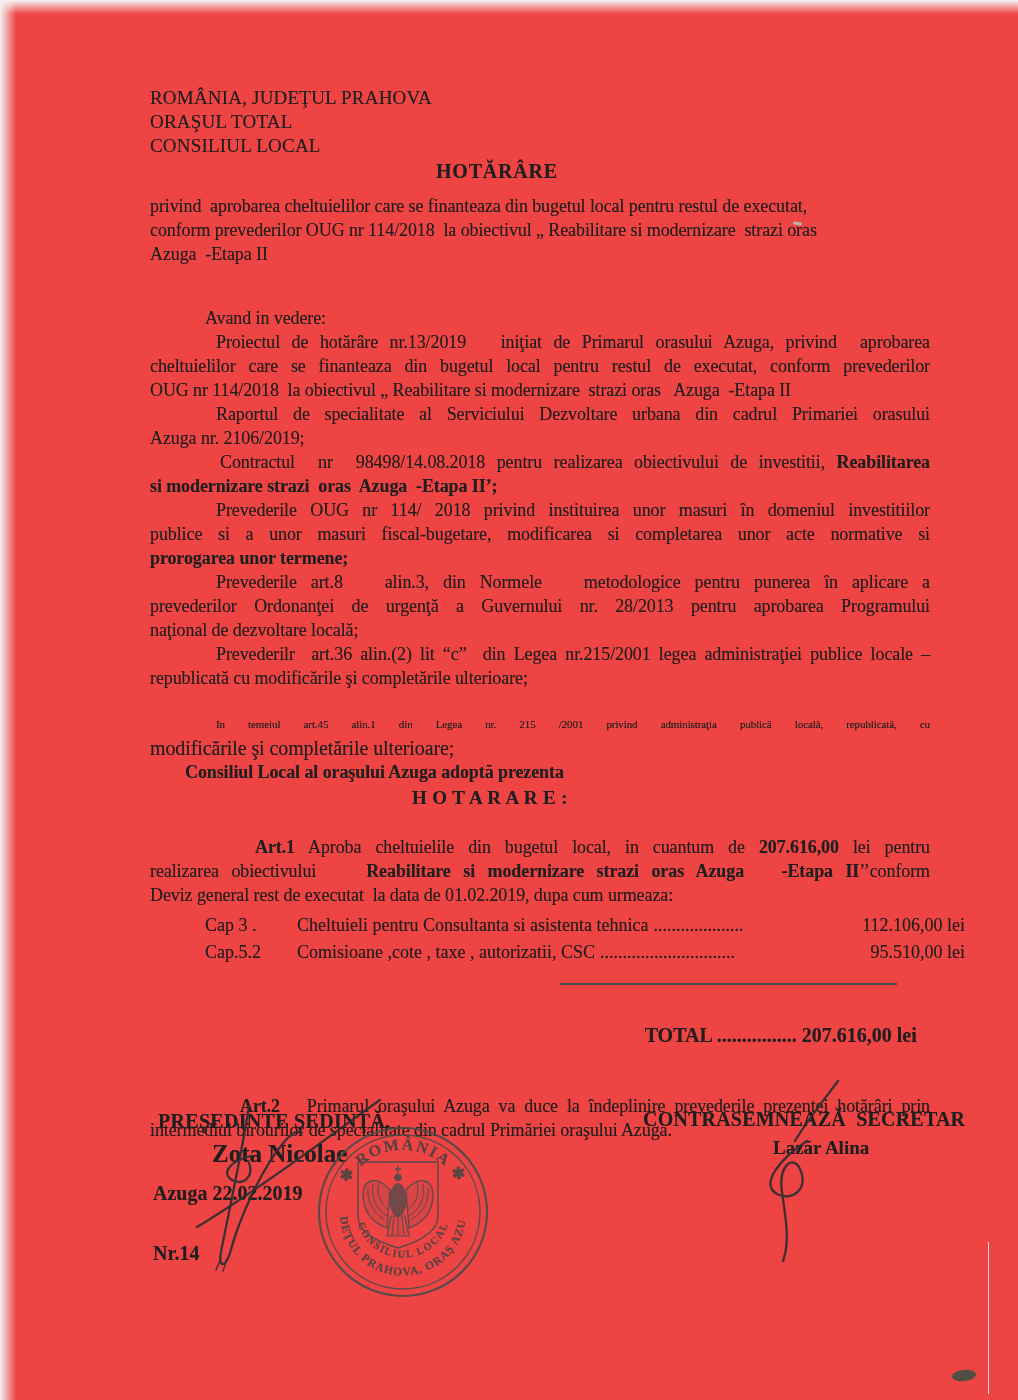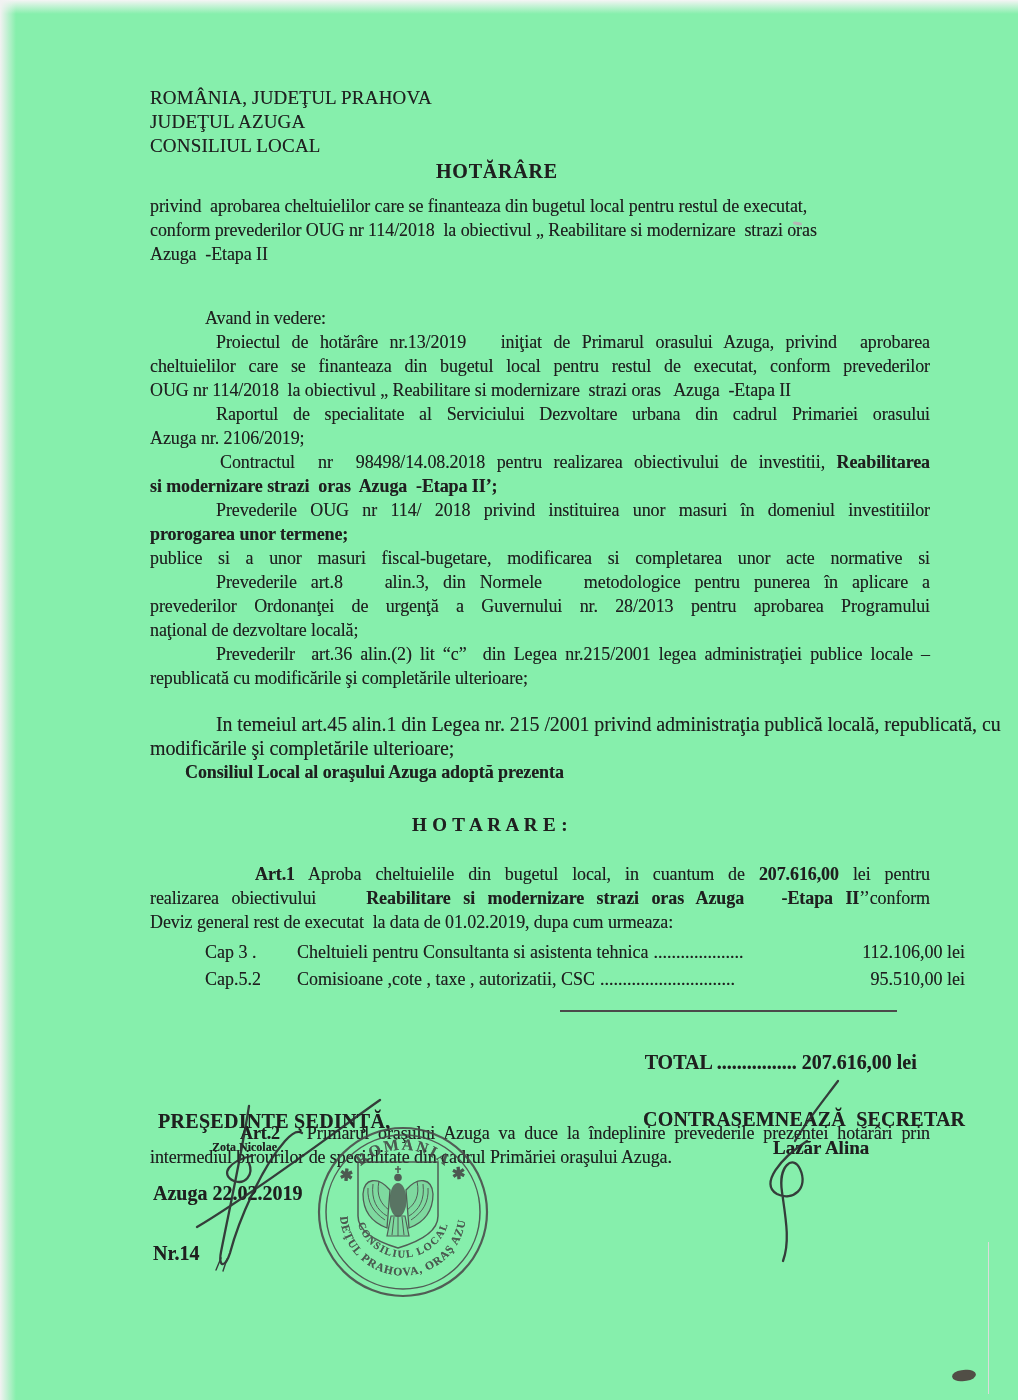--- a/index.html
+++ b/index.html
@@ -1,16 +1,16 @@
 <!DOCTYPE html>
 <html><head>
 <meta charset="utf-8">
 <style>
   html,body{margin:0;padding:0;background:#e9e9e9;}
-  .page{position:relative;width:1018px;height:1400px;margin:0 auto;background:#86efac;
+  .page{position:relative;width:1018px;height:1400px;margin:0 auto;background:#ef4444;
         font-family:"Liberation Serif","DejaVu Serif",serif;color:#1f1f1f;overflow:hidden;
         text-shadow:0 0 .4px rgba(20,20,20,.45);}
   .page::before{content:"";position:absolute;inset:0;pointer-events:none;
         background:linear-gradient(90deg,#f2f2f2 0,rgba(252,252,252,0) 16px),
                    linear-gradient(180deg,#f5f5f5 0,rgba(252,252,252,0) 14px);}
   .content{position:absolute;left:150px;top:86px;width:780px;}
   .hdr div{font-size:19px;line-height:24px;letter-spacing:.2px;}
   .title{margin:0 86px 0 0;text-align:center;font-weight:bold;font-size:20px;
          letter-spacing:.8px;line-height:26px;}
   .subtitle{margin-top:10px;}
@@ -22,21 +22,21 @@
   .cap-rows{margin-top:5px;}
   .cap-row{display:flex;width:760px;padding-left:55px;font-size:18px;line-height:27px;}
   .cap-c1{flex:0 0 92px;}
   .cap-desc{flex:0 0 auto;}
   .cap-dots{flex:1 1 auto;overflow:hidden;white-space:nowrap;margin-left:5px;}
   .cap-amt{flex:0 0 auto;min-width:130px;text-align:right;}
   .rule{margin:17px 0 0 410px;width:337px;border-top:2px solid #4a4a4a;}
   .total{margin:16px 0 0 465px;font-size:20px;font-weight:bold;white-space:pre;}
   .sig{position:absolute;font-weight:bold;white-space:pre;}
   #sig-pres-title{left:158px;top:1110px;font-size:20px;letter-spacing:.3px;}
-  #sig-pres-name{left:212px;top:1140px;font-size:12px;}
+  #sig-pres-name{left:212px;top:1140px;font-size:25px;}
   #sig-date{left:153px;top:1182px;font-size:20px;}
   #sig-nr{left:153px;top:1212px;font-size:20px;margin-top:30px;}
   #sig-sec-title{left:643px;top:1108px;font-size:20px;letter-spacing:.2px;}
   #sig-sec-name{left:773px;top:1137px;font-size:19px;}
   #stamp{position:absolute;left:308px;top:1117px;opacity:.88;}
   #sig-overlay{position:absolute;left:0;top:0;pointer-events:none;}
   #edge-line{position:absolute;left:988px;top:1242px;width:1px;height:152px;background:#dcdcdc;}
   #smudge{position:absolute;left:952px;top:1370px;width:24px;height:11px;background:#514e46;
           border-radius:50% / 60%;transform:rotate(-6deg);}
   #speck{position:absolute;left:793px;top:222px;width:9px;height:3px;background:#b6b6b6;
@@ -44,21 +44,21 @@
 </style>
 </head>
 <body>
 
 <div class="page">
 
   <div class="content">
 
     <div class="hdr">
       <div>ROMÂNIA, JUDEŢUL PRAHOVA</div>
-      <div>JUDEŢUL AZUGA</div>
+      <div>ORAŞUL TOTAL</div>
       <div>CONSILIUL LOCAL</div>
     </div>
 
     <div class="title">HOTĂRÂRE</div>
 
     <div class="subtitle">
       <div class="line">privind  aprobarea cheltuielilor care se finanteaza din bugetul local pentru restul de executat,</div>
       <div class="line">conform prevederilor OUG nr 114/2018  la obiectivul „ Reabilitare si modernizare  strazi oras</div>
       <div class="line">Azuga  -Etapa II</div>
     </div>
@@ -75,40 +75,40 @@
         <div class="para">
           <div class="line j" style="padding-left: 66px;"><span>Raportul de specialitate al Serviciului Dezvoltare urbana din cadrul Primariei orasului</span></div>
           <div class="line"><span>Azuga nr. 2106/2019;</span></div>
         </div>
         <div class="para">
           <div class="line j" style="padding-left: 70px;"><span>Contractul  nr  98498/14.08.2018 pentru realizarea obiectivului de investitii, </span><span class="b">Reabilitarea</span></div>
           <div class="line"><span class="b">si modernizare strazi  oras  Azuga  -Etapa II’;</span></div>
         </div>
         <div class="para">
           <div class="line j" style="padding-left: 66px;"><span>Prevederile OUG nr 114/ 2018 privind instituirea unor masuri în domeniul investitiilor</span></div>
+          <div class="line j"><span>publice si a unor masuri fiscal-bugetare, modificarea si completarea unor acte normative si</span></div>
           <div class="line"><span class="b">prorogarea unor termene;</span></div>
-          <div class="line j"><span>publice si a unor masuri fiscal-bugetare, modificarea si completarea unor acte normative si</span></div>
         </div>
         <div class="para">
           <div class="line j" style="padding-left: 66px;"><span>Prevederile art.8   alin.3, din Normele   metodologice pentru punerea în aplicare a</span></div>
           <div class="line j"><span>prevederilor Ordonanţei de urgenţă a Guvernului nr. 28/2013 pentru aprobarea Programului</span></div>
           <div class="line"><span>naţional de dezvoltare locală;</span></div>
         </div>
         <div class="para">
           <div class="line j" style="padding-left: 66px;"><span>Prevederilr  art.36 alin.(2) lit “c”  din Legea nr.215/2001 legea administraţiei publice locale –</span></div>
           <div class="line"><span>republicată cu modificările şi completările ulterioare;</span></div>
         </div>
         <div class="para" style="margin-top: 22px; font-size: 17.5px;">
-          <div class="line j" style="padding-left: 66px; font-size: 20px;"><span>In temeiul art.45 alin.1 din Legea nr. 215 /2001 privind administraţia publică locală, republicată, cu</span></div>
+          <div class="line j" style="padding-left: 66px; font-size: 11px;"><span>In temeiul art.45 alin.1 din Legea nr. 215 /2001 privind administraţia publică locală, republicată, cu</span></div>
           <div class="line" style="font-size: 20px;"><span>modificările şi completările ulterioare;</span></div>
         </div>
         <div class="para">
           <div class="line" style="padding-left: 35px;"><span class="b">Consiliul Local al oraşului Azuga adoptă prezenta</span></div>
         </div>
-        <div class="para center" style="margin-top: 28px;">
+        <div class="para center" style="margin-top: 1px;">
           <div class="line"><span class="b">H O T A R A R E :</span></div>
         </div>
         <div class="para" style="margin-top: 24px;">
           <div class="line j" style="padding-left: 105px;"><span class="b">Art.1</span><span> Aproba cheltuielile din bugetul local, in cuantum de </span><span class="b">207.616,00</span><span> lei pentru</span></div>
           <div class="line j"><span>realizarea obiectivului    </span><span class="b">Reabilitare si modernizare strazi oras Azuga   -Etapa II</span><span>’’conform</span></div>
           <div class="line"><span>Deviz general rest de executat  la data de 01.02.2019, dupa cum urmeaza:</span></div>
         </div>
       </div>
 
     <div class="cap-rows">

